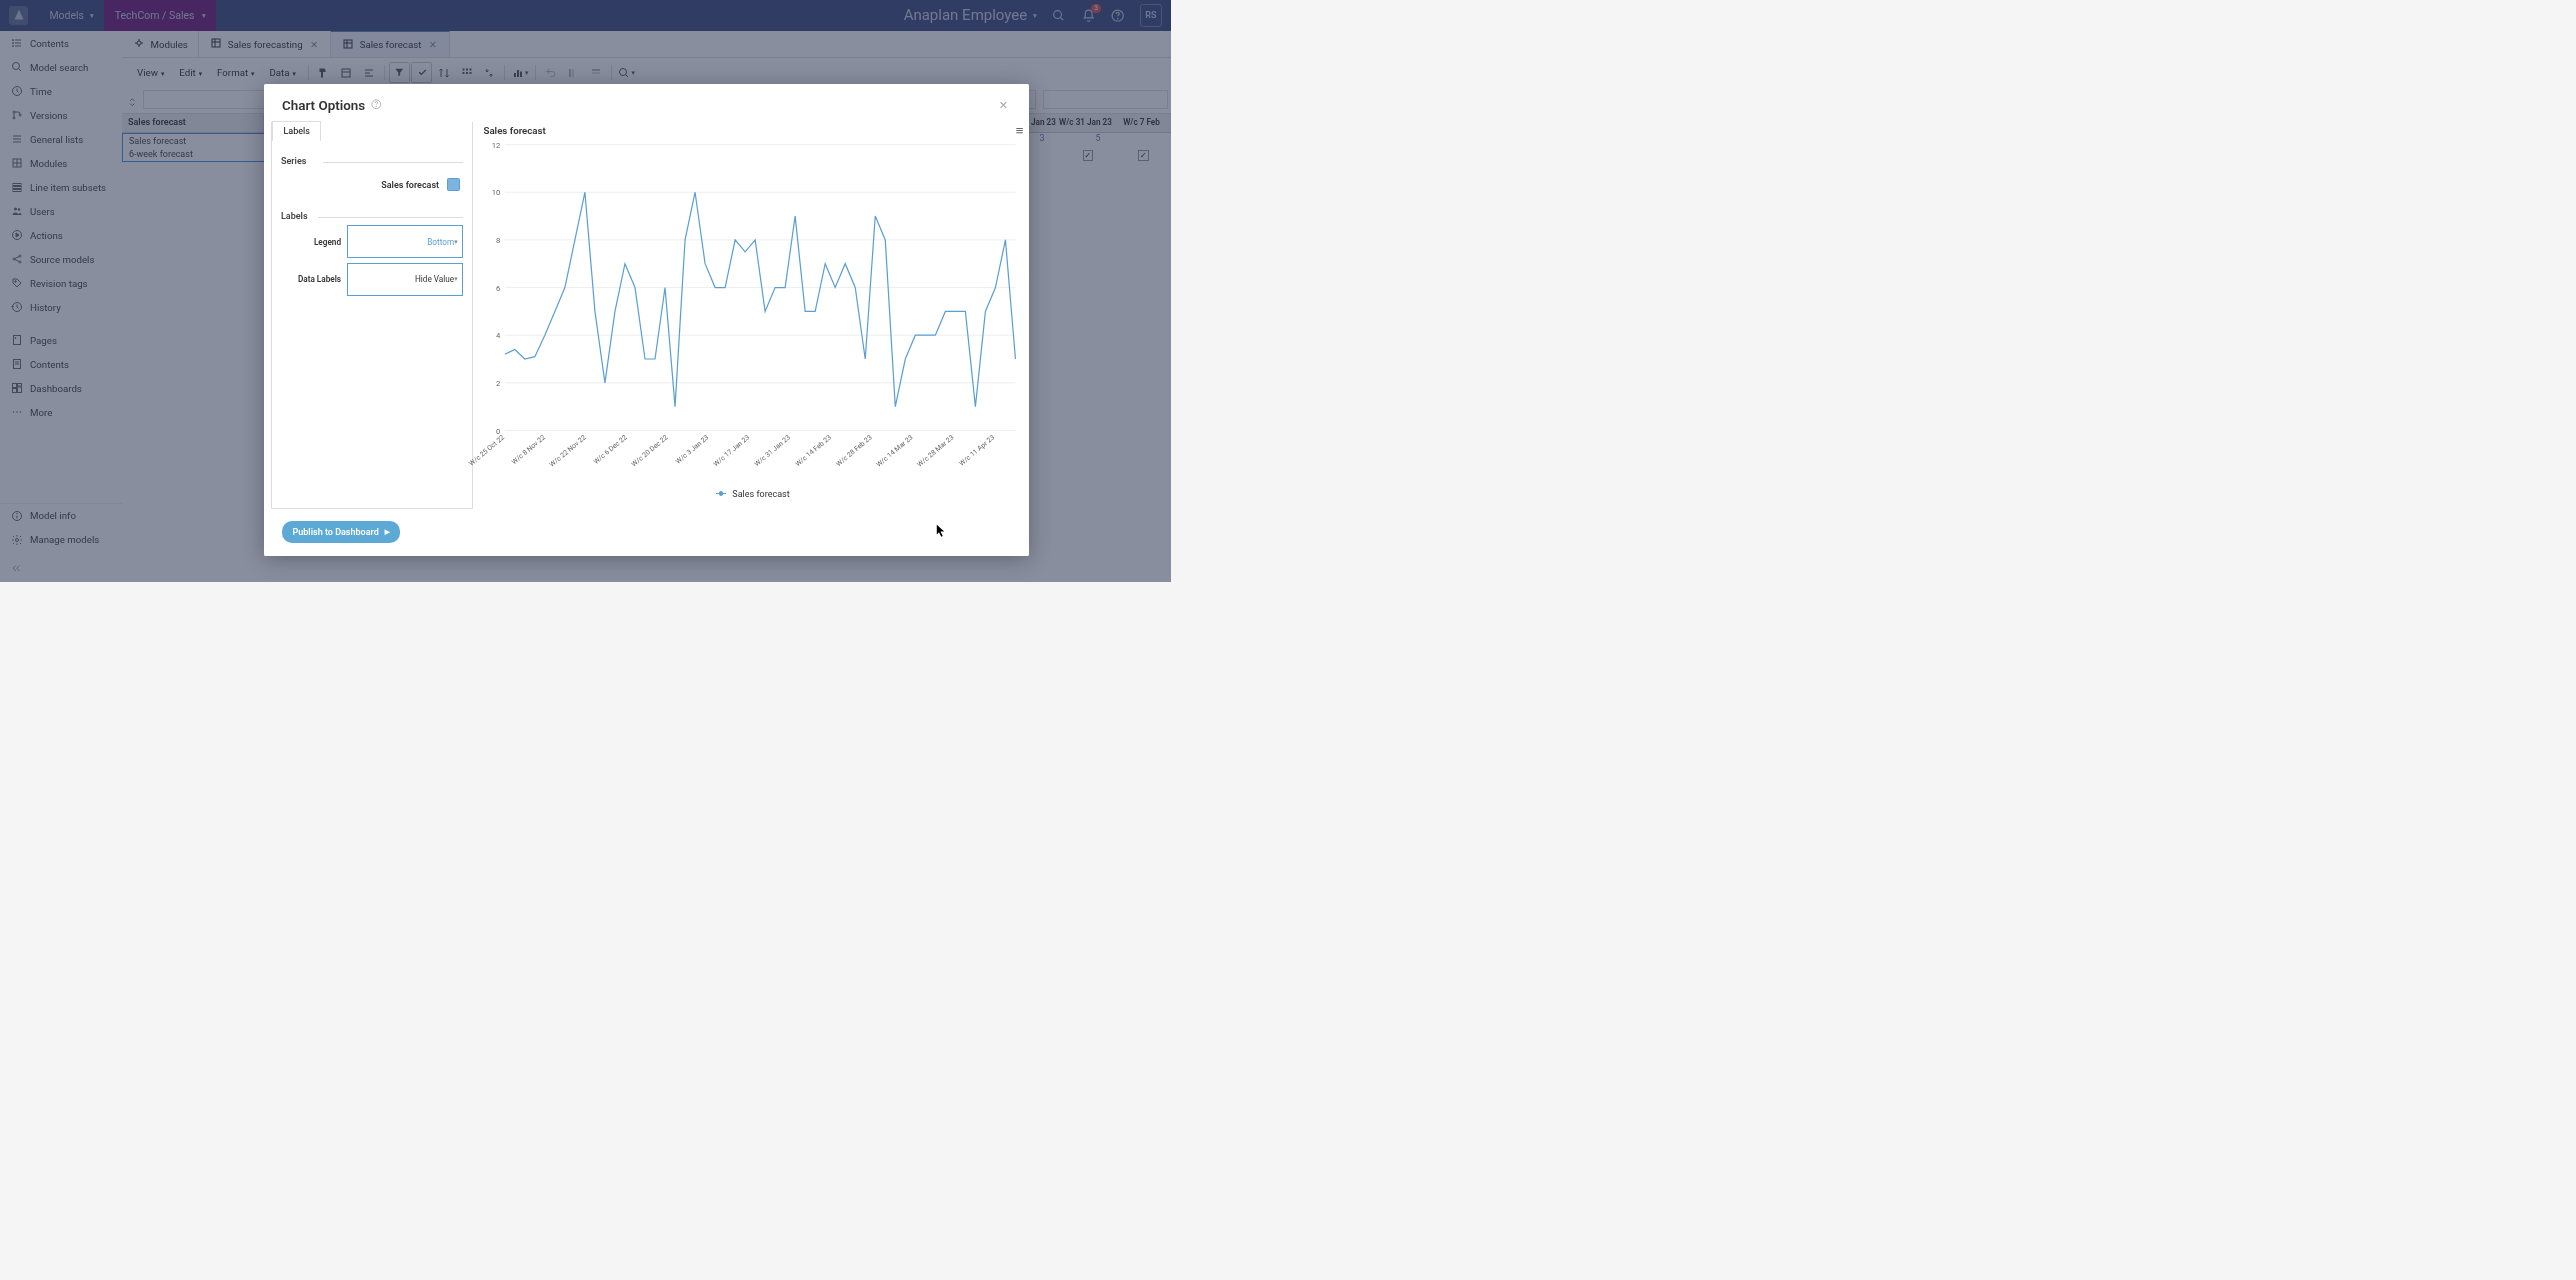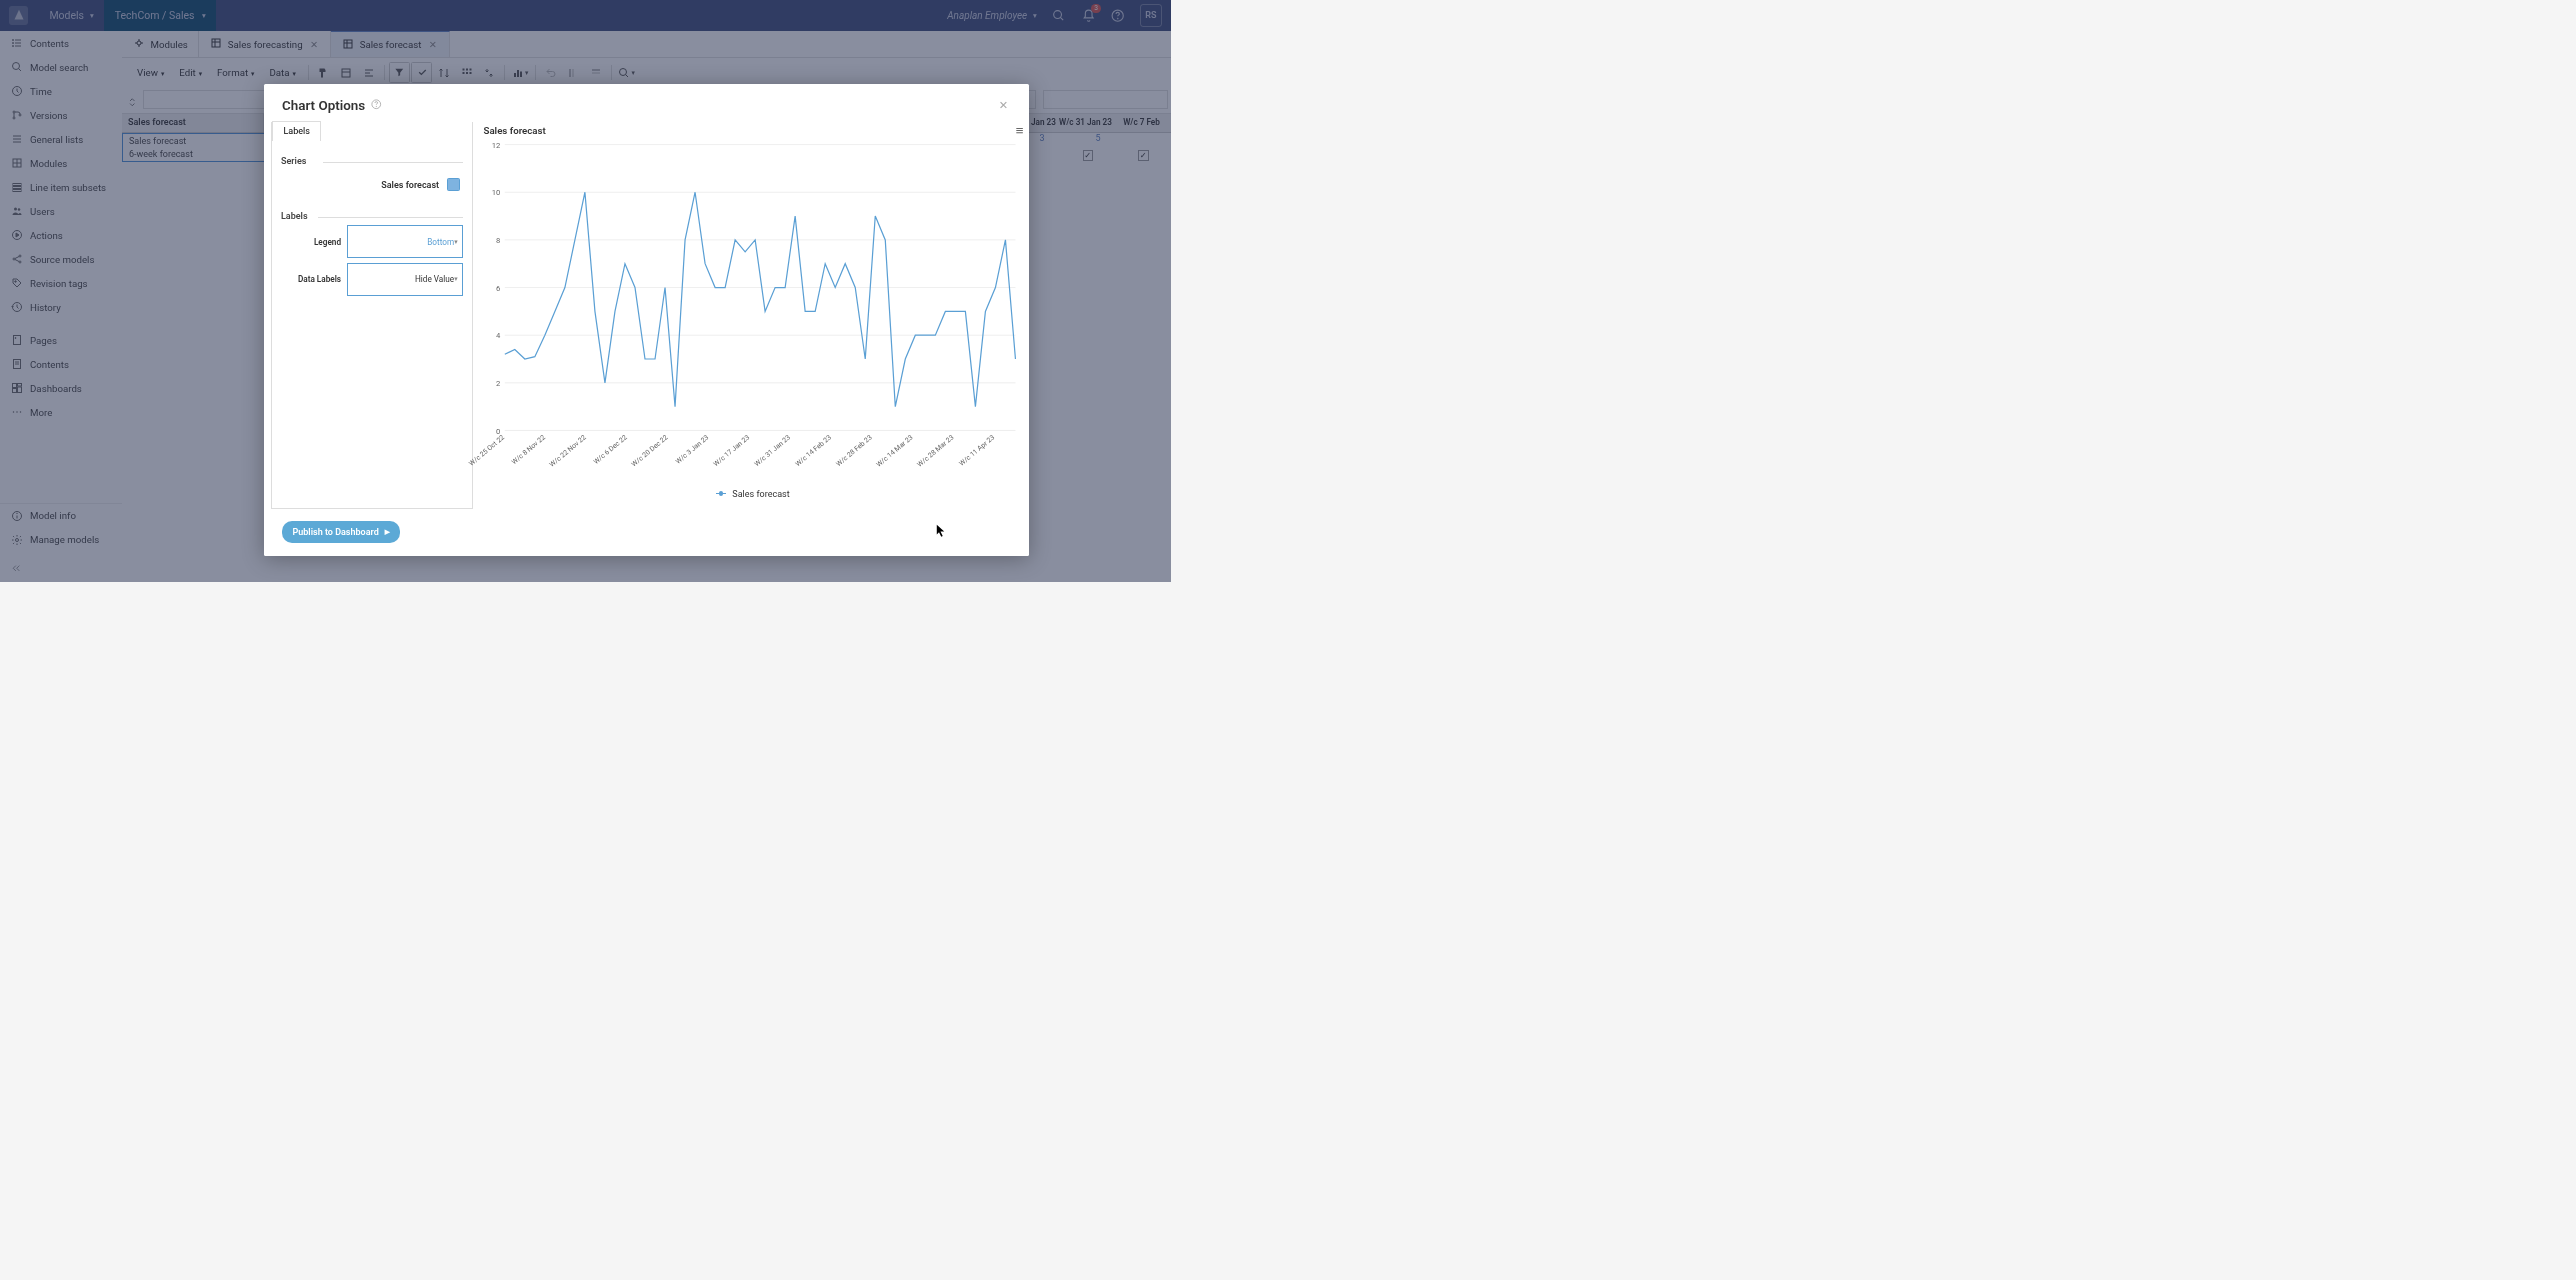--- a/index.html
+++ b/index.html
@@ -2,21 +2,21 @@
 <html style="font-size:12px"><head>
 <meta charset="utf-8">
 <style>
 * { margin: 0; padding: 0; box-sizing: border-box; font-family: -apple-system, BlinkMacSystemFont, "Segoe UI", Roboto, sans-serif; }
 body { background: #f5f5f5; overflow: hidden; width: 1171px; height: 582px; position: relative; }
 
 
 .topbar { background: #3a4a7a; height: 31px; display: flex; align-items: center; color: #c8cde0; padding: 0 9px; }
 .logo { width: 19.4px; height: 19.4px; background: rgba(255,255,255,0.2); border-radius: 3px; margin-right: 10.5px; display:flex;align-items:center;justify-content:center; }
 .topbar-item { display: flex; align-items: center; padding: 0 10.5px; height: 31px; cursor: pointer; font-size: 10.5px; }
-.topbar-item.active { background: #0c4a6e; }
+.topbar-item.active { background: #701a75; }
 .top-right { margin-left: auto; display: flex; align-items: center; gap: 13.4px; }
 .top-right .icon { width: 16.4px; height: 16.4px; display:flex;align-items:center;justify-content:center; position:relative;}
 .badge { position:absolute; top:-3px; right:-4.5px; background:#d9534f; color:#fff; font-size:6.7px; border-radius:4.5px; padding:0 3px; line-height:9px;}
 .avatar { width: 22.4px; height: 22.4px; border-radius: 3px; border:0.7px solid rgba(255,255,255,0.3); display:flex;align-items:center;justify-content:center; font-size:9px; font-weight:600;}
 
 
 .sidebar { position: absolute; left: 0; top: 31px; bottom: 0; width: 128px; background: #fff; border-right: 0.7px solid #ddd; display:flex; flex-direction:column;}
 .side-item { display: flex; align-items: center; gap: 7.5px; padding: 6px 10.5px; color: #444; font-size: 9.7px; cursor:pointer; }
 .side-icon { width:12px; height:12px; display:inline-flex; align-items:center; justify-content:center; color:#666; }
 .side-bottom { margin-top:auto; border-top:0.7px solid #eee; padding-bottom:4.5px;}
@@ -114,21 +114,21 @@
   </div>
   <div class="topbar-item">
     <span>Models</span>
     <span style="margin-left:6px;font-size:7.5px;">▾</span>
   </div>
   <div class="topbar-item active">
     <span>TechCom / Sales</span>
     <span style="margin-left:7.5px;font-size:7.5px;">▾</span>
   </div>
   <div class="top-right">
-    <span style="font-size:10px;font-style:italic;">Anaplan Employee</span>
+    <span style="font-size:15px;">Anaplan Employee</span>
     <span style="font-size:7.5px;margin-left:-7.5px;">▾</span>
     <div class="icon">
       <svg width="13.4" height="13.4" viewBox="0 0 24 24" fill="none" stroke="currentColor" stroke-width="2">
           <circle cx="10" cy="10" r="7"></circle>
           <line x1="20" y1="20" x2="15" y2="15"></line>
         </svg>
     </div>
     <div class="icon">
       <svg width="13.4" height="13.4" viewBox="0 0 24 24" fill="none" stroke="currentColor" stroke-width="2">
           <path d="M6 8a6 6 0 0112 0v5l2 3H4l2-3V8z"></path>

